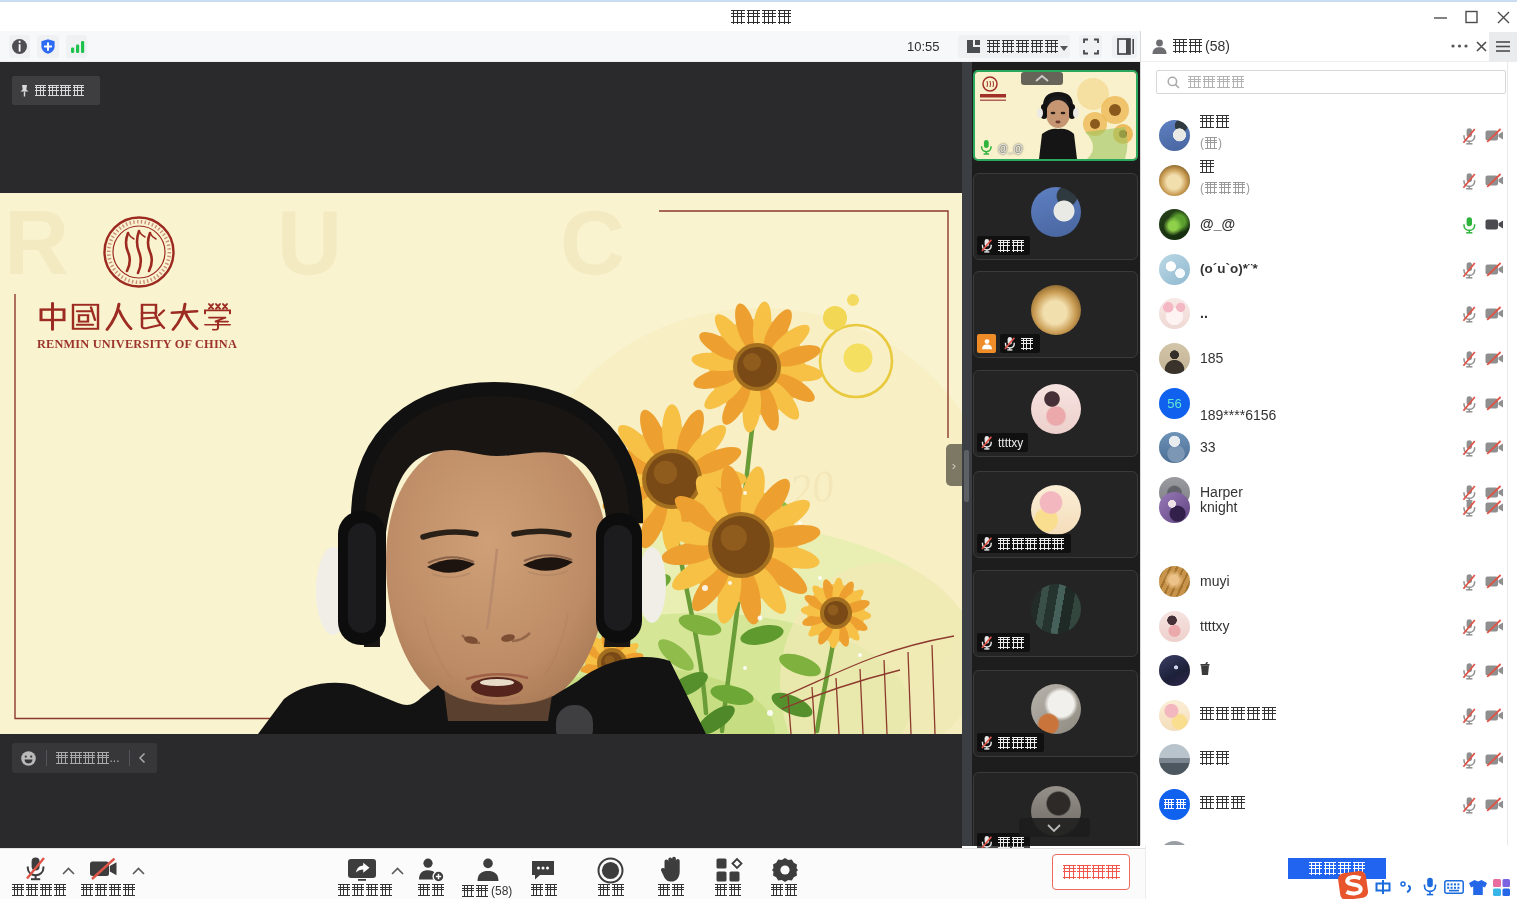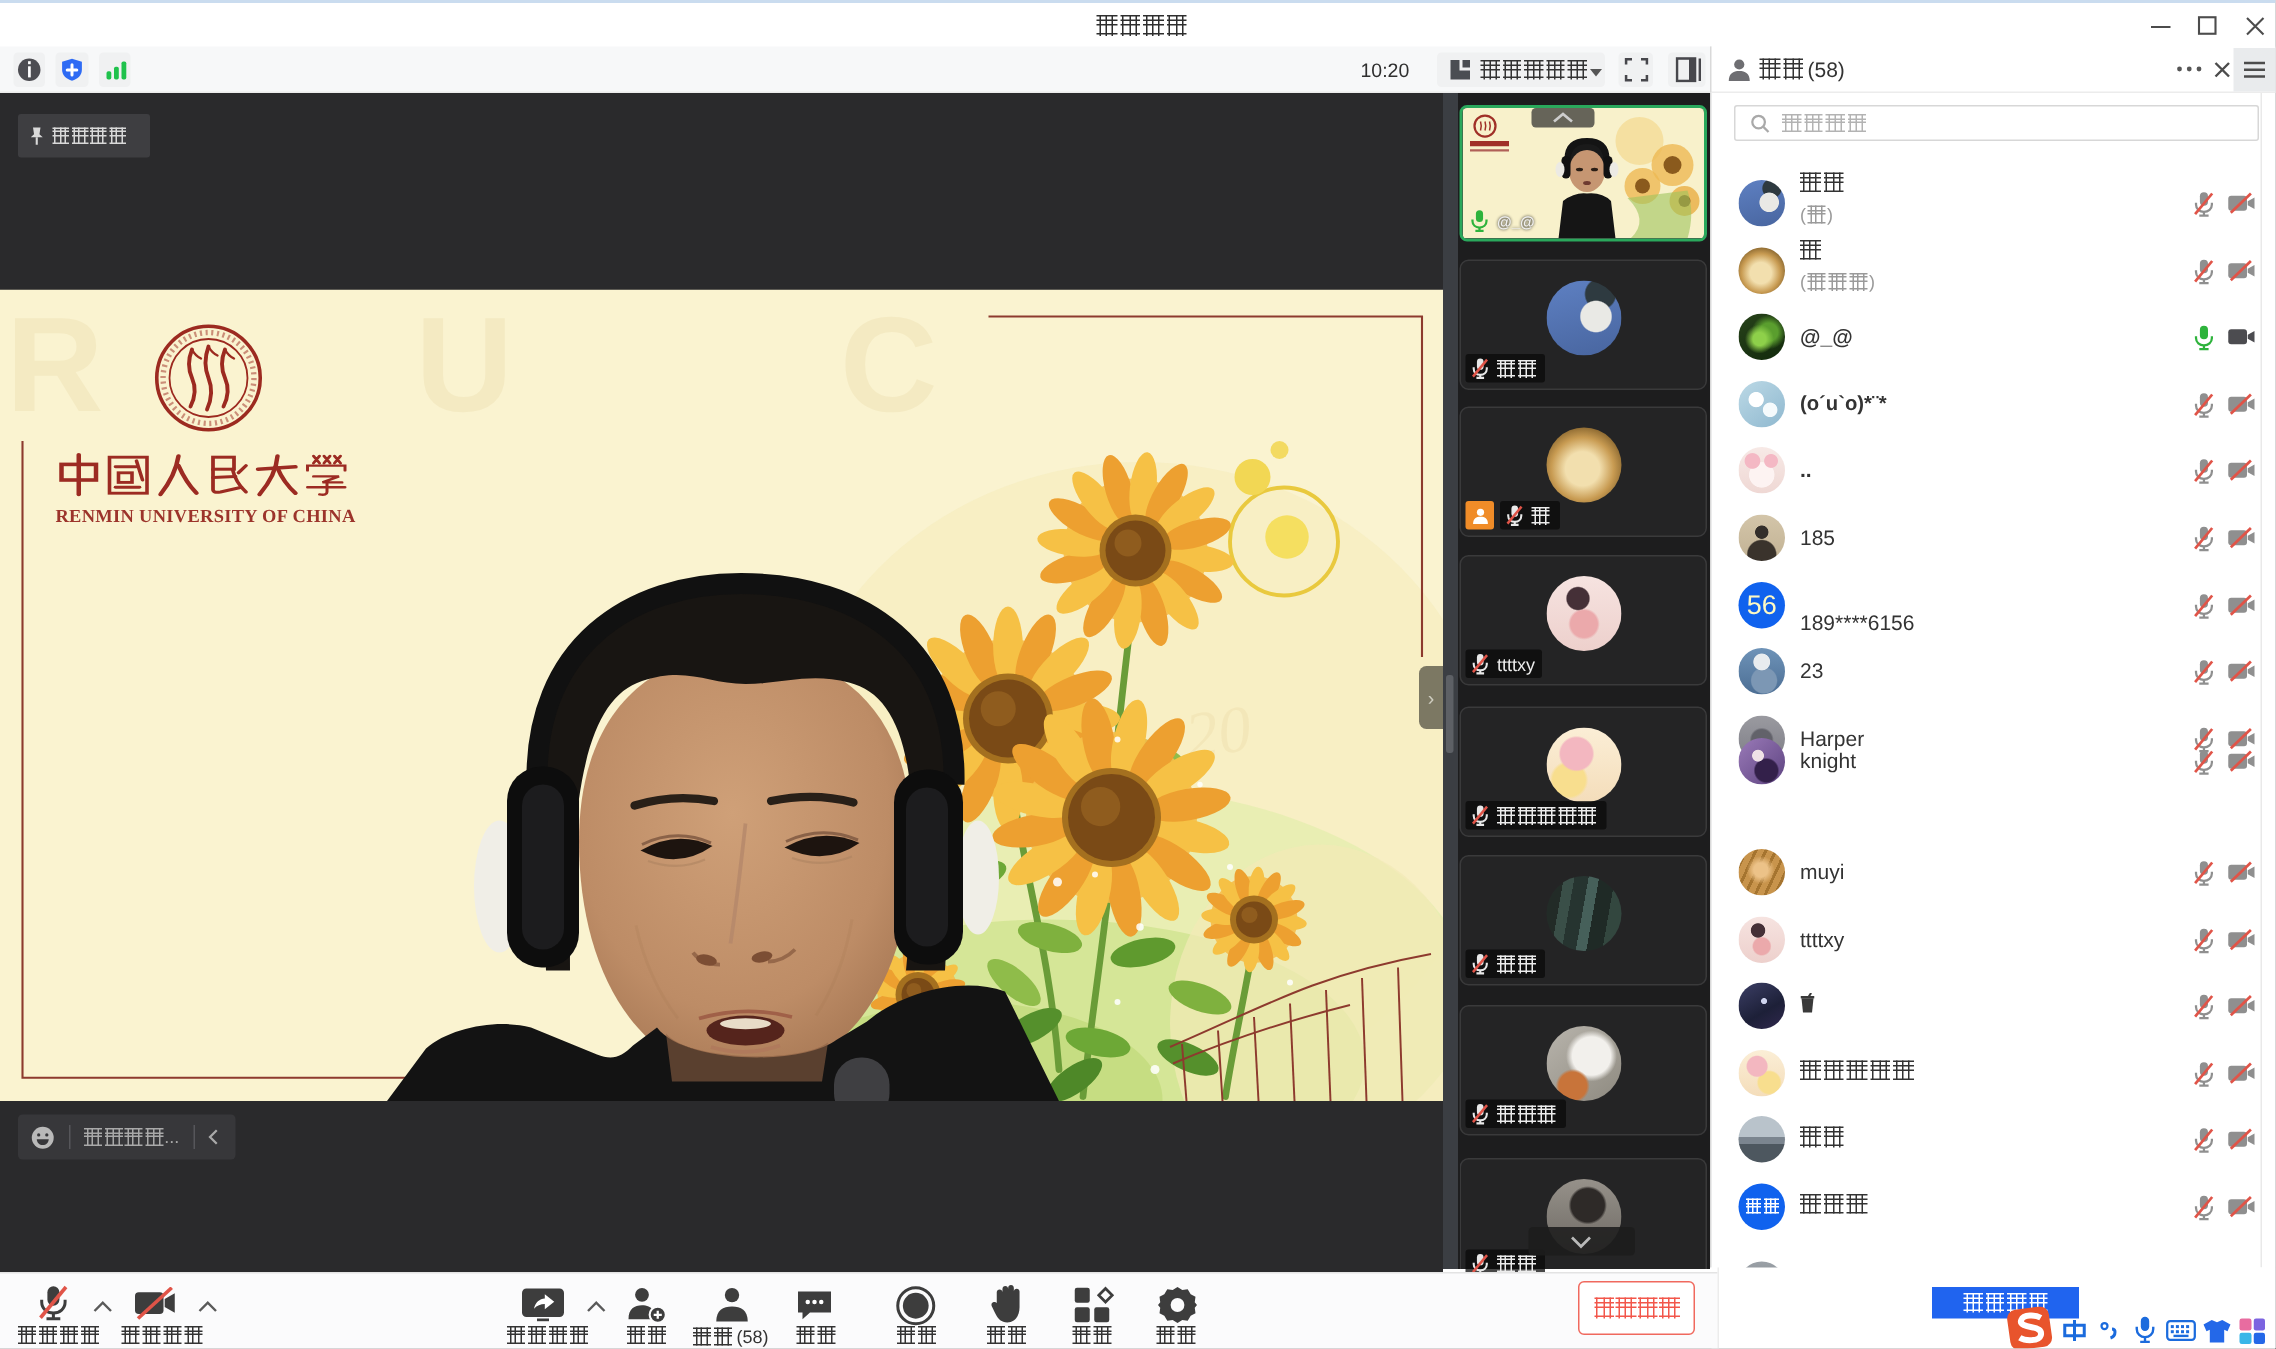--- a/index.html
+++ b/index.html
@@ -68,21 +68,21 @@
   <svg class="abs" style="left:9px;top:4px" width="80" height="23" viewBox="0 0 80 23">
     <circle cx="10.5" cy="11.5" r="7.5" fill="#4d4d52"></circle>
     <rect x="9.7" y="5.8" width="1.8" height="2" fill="#fff"></rect>
       <rect x="9.7" y="9.2" width="1.8" height="7.4" fill="#fff"></rect>
     <path d="M39 4.2 L45.6 6.2 V11.5 C45.6 15.2 42.8 17.6 39 18.8 C35.2 17.6 32.4 15.2 32.4 11.5 V6.2 Z" fill="#2e6bf4"></path>
     <path d="M39 8.2 V15 M35.8 11.6 H42.2" stroke="#fff" stroke-width="2" stroke-linecap="round"></path>
     <rect x="62" y="12.5" width="3.2" height="5.5" rx="1.2" fill="#1fc24c"></rect>
     <rect x="67" y="9.5" width="3.2" height="8.5" rx="1.2" fill="#1fc24c"></rect>
     <rect x="72" y="6" width="3.2" height="12" rx="1.2" fill="#1fc24c"></rect>
   </svg>
-  <div class="abs" style="left:907px;top:8px;font-size:13px;color:#2f2f2f">10:20</div>
+  <div class="abs" style="left:907px;top:8px;font-size:13px;color:#2f2f2f">10:55</div>
   <div class="tbtn" style="left:958px;width:112px"></div>
   <svg class="abs" style="left:965px;top:8px" width="18" height="16" viewBox="0 0 18 16">
     <path d="M2 1 H8 V8 H15 V14 H2 Z" fill="#4a4d52"></path>
       <rect x="10" y="1" width="5" height="5" fill="#4a4d52"></rect>
   </svg>
   <div class="abs zh" style="left:987px;top:9px;color:#333">
       <i class="g s13"></i>
       <i class="g s13"></i>
       <i class="g s13"></i>
       <i class="g s13"></i>
@@ -529,21 +529,21 @@
           <line x1="13.8" y1="2" x2="2.4" y2="15.8" stroke="#e05448" stroke-width="1.8"></line>
         </svg></div>
       <div class="rcam"><svg width="19" height="15" viewBox="0 0 19 15">
           <rect x="0.5" y="2.5" width="12.5" height="10" rx="2" fill="#8f8f8f"></rect>
           <path d="M13.5 6.2 L18 3.6 V11.4 L13.5 8.8 Z" fill="#8f8f8f"></path>
           <line x1="15.6" y1="1" x2="2.2" y2="13.8" stroke="#e05448" stroke-width="1.8"></line>
         </svg></div>
     </div>
 <div class="row" style="top:380.5px">
       <div class="avat" style="background:#1062ee">
-        <span style="position:absolute;left:0;top:0;width:31px;height:31px;display:flex;align-items:center;justify-content:center;color:#fef9c3;font-size:18px">56</span>
+        <span style="position:absolute;left:0;top:0;width:31px;height:31px;display:flex;align-items:center;justify-content:center;color:#5eead4;font-size:13px">56</span>
       </div>
       <div class="rname" style="top:26px">
         <span style="font-size:14px">189****6156</span>
       </div>
       <div class="rmic"><svg width="17" height="18" viewBox="0 0 17 18">
           <g fill="none" stroke="#8f8f8f" stroke-width="1.5">
             <rect x="5.6" y="1.2" width="5.4" height="9" rx="2.7" fill="#8f8f8f" stroke="none"></rect>
             <path d="M3 8.2 V9.4 C3 12.4 5.4 14.3 8.3 14.3 C11.2 14.3 13.6 12.4 13.6 9.4 V8.2"></path>
             <line x1="8.3" y1="14.3" x2="8.3" y2="16.6"></line>
             <line x1="5.2" y1="16.8" x2="11.4" y2="16.8"></line>
@@ -552,21 +552,21 @@
         </svg></div>
       <div class="rcam"><svg width="19" height="15" viewBox="0 0 19 15">
           <rect x="0.5" y="2.5" width="12.5" height="10" rx="2" fill="#8f8f8f"></rect>
           <path d="M13.5 6.2 L18 3.6 V11.4 L13.5 8.8 Z" fill="#8f8f8f"></path>
           <line x1="15.6" y1="1" x2="2.2" y2="13.8" stroke="#e05448" stroke-width="1.8"></line>
         </svg></div>
     </div>
 <div class="row" style="top:425.1px">
       <div class="avat" style="background:radial-gradient(circle at 50% 30%, #e8ecef 0 20%, rgba(0,0,0,0) 22%),radial-gradient(circle at 55% 70%, #7c97b4 0 30%, rgba(0,0,0,0) 33%),linear-gradient(#6e93b8,#4c6e94)"></div>
       <div class="rname" style="top:14px">
-        <span style="font-size:14px">23</span>
+        <span style="font-size:14px">33</span>
       </div>
       <div class="rmic"><svg width="17" height="18" viewBox="0 0 17 18">
           <g fill="none" stroke="#8f8f8f" stroke-width="1.5">
             <rect x="5.6" y="1.2" width="5.4" height="9" rx="2.7" fill="#8f8f8f" stroke="none"></rect>
             <path d="M3 8.2 V9.4 C3 12.4 5.4 14.3 8.3 14.3 C11.2 14.3 13.6 12.4 13.6 9.4 V8.2"></path>
             <line x1="8.3" y1="14.3" x2="8.3" y2="16.6"></line>
             <line x1="5.2" y1="16.8" x2="11.4" y2="16.8"></line>
           </g>
           <line x1="13.8" y1="2" x2="2.4" y2="15.8" stroke="#e05448" stroke-width="1.8"></line>
         </svg></div>

